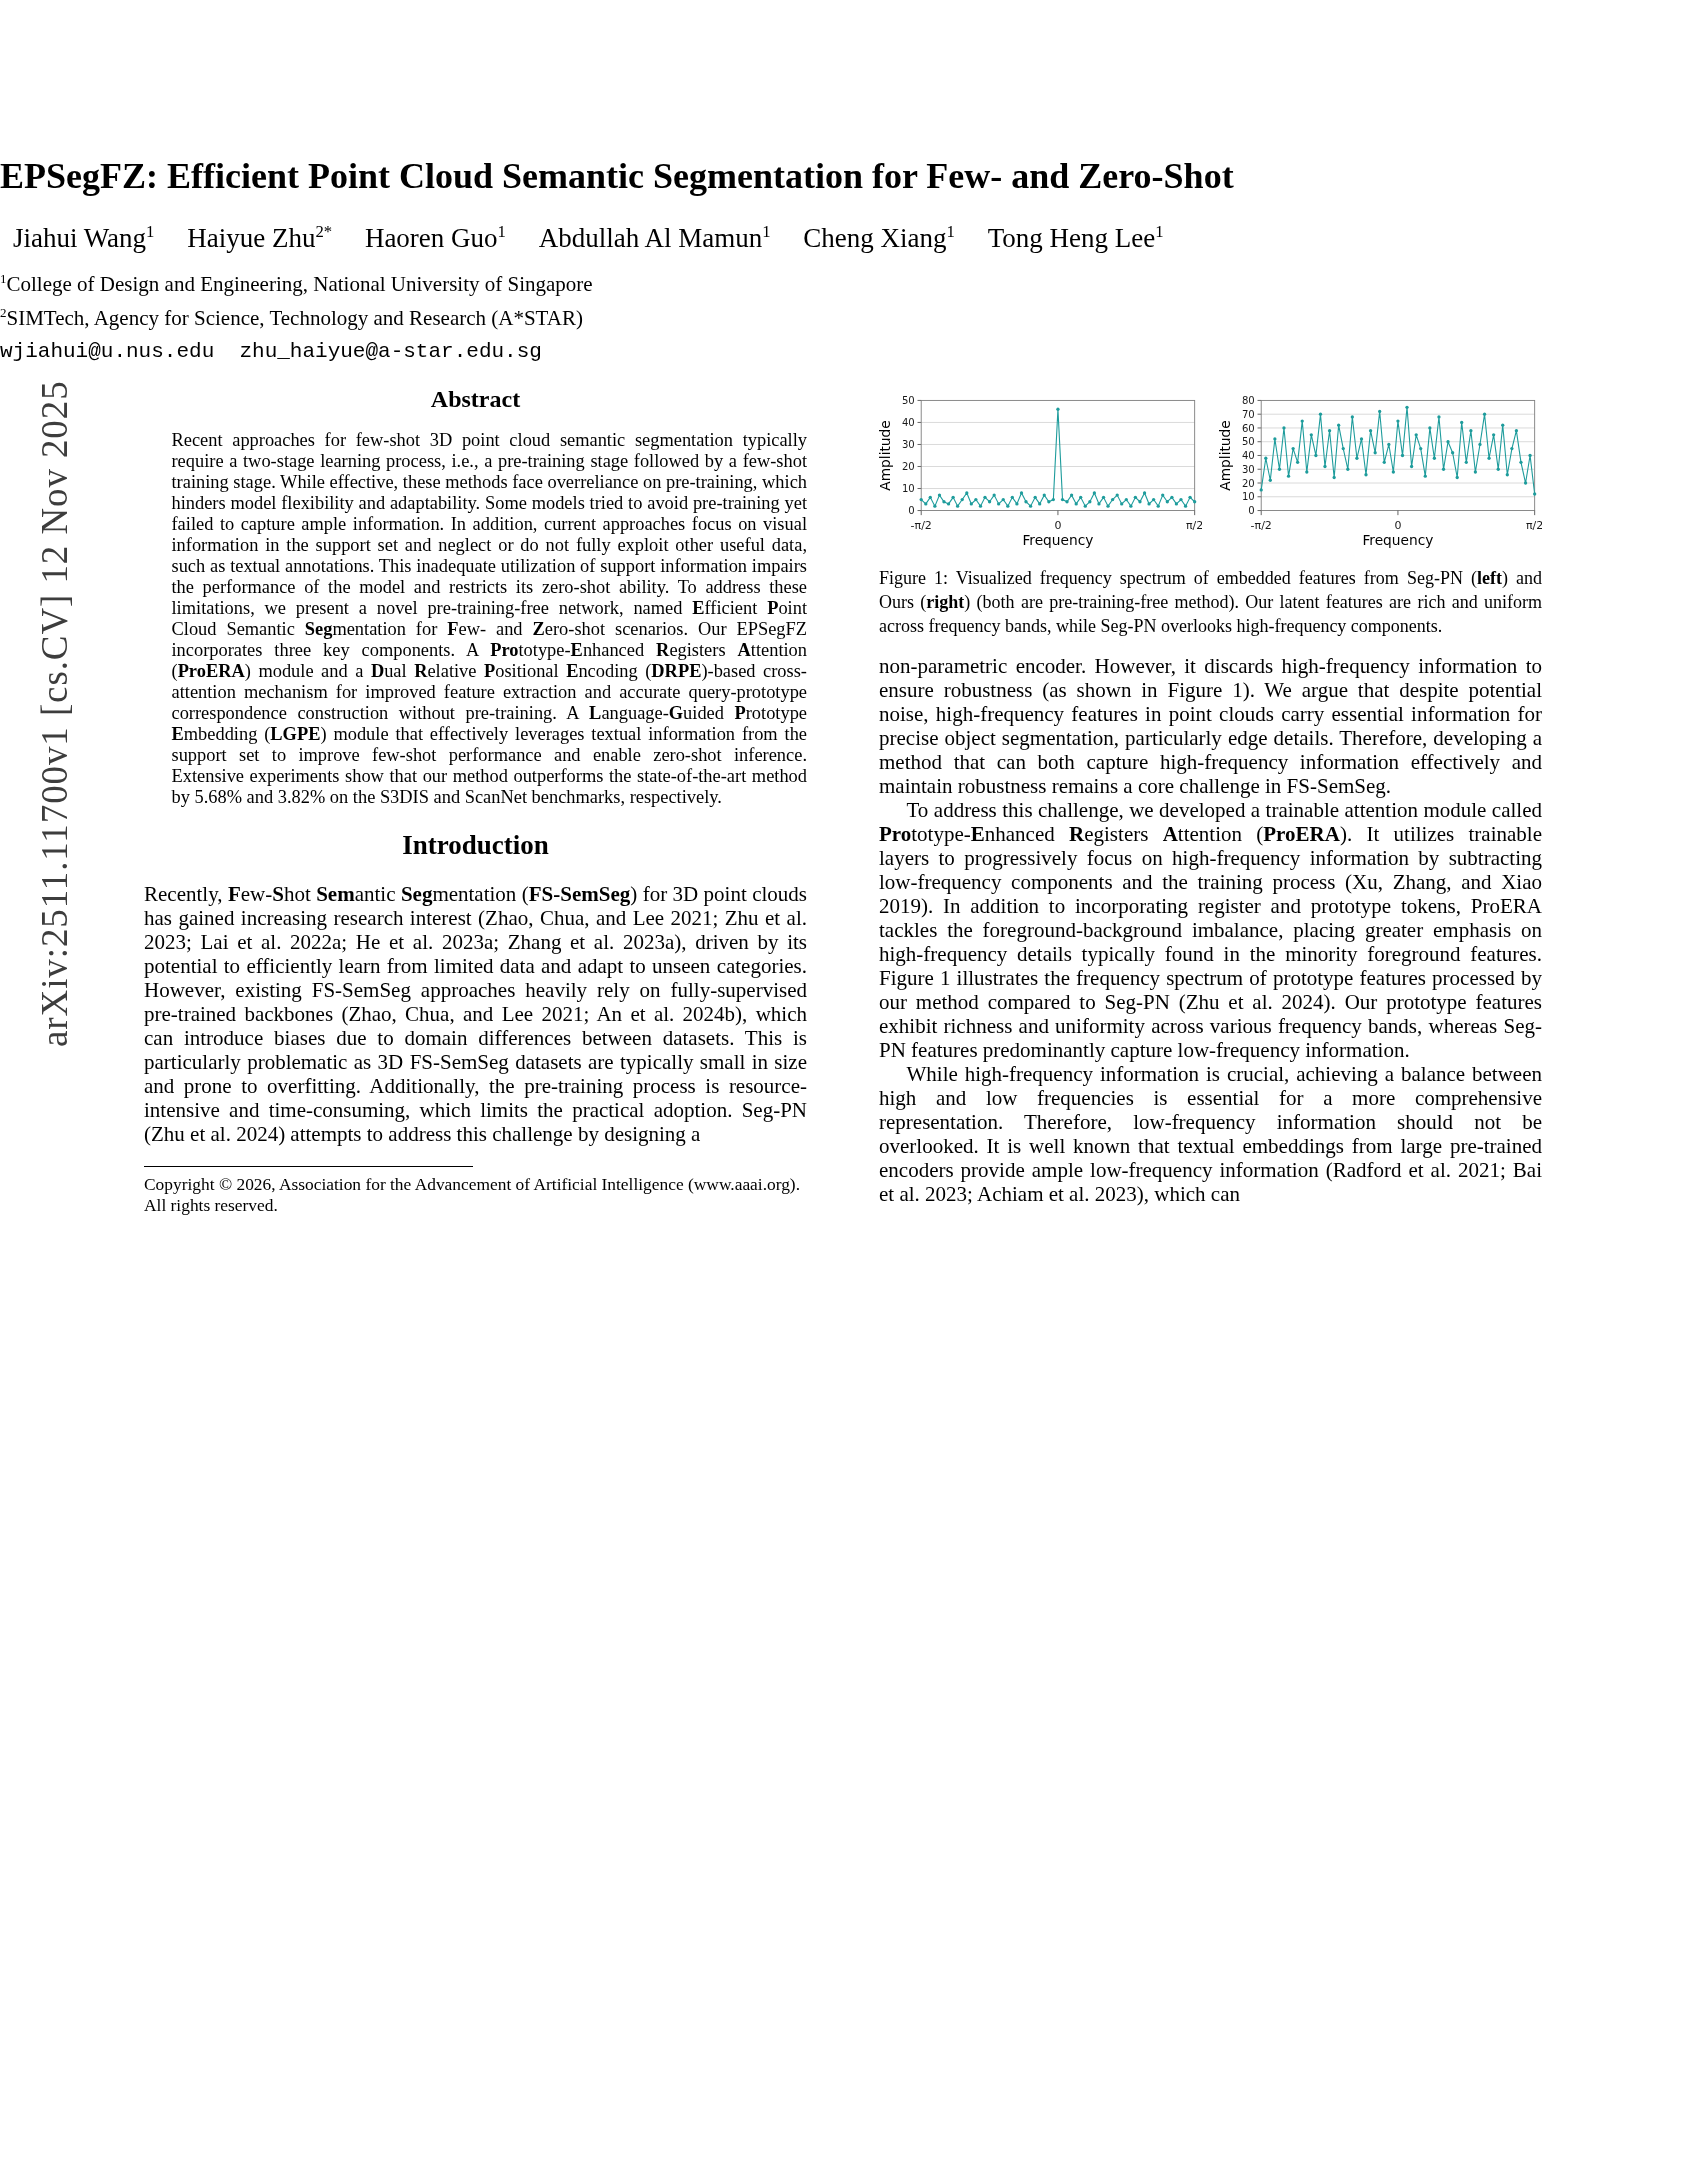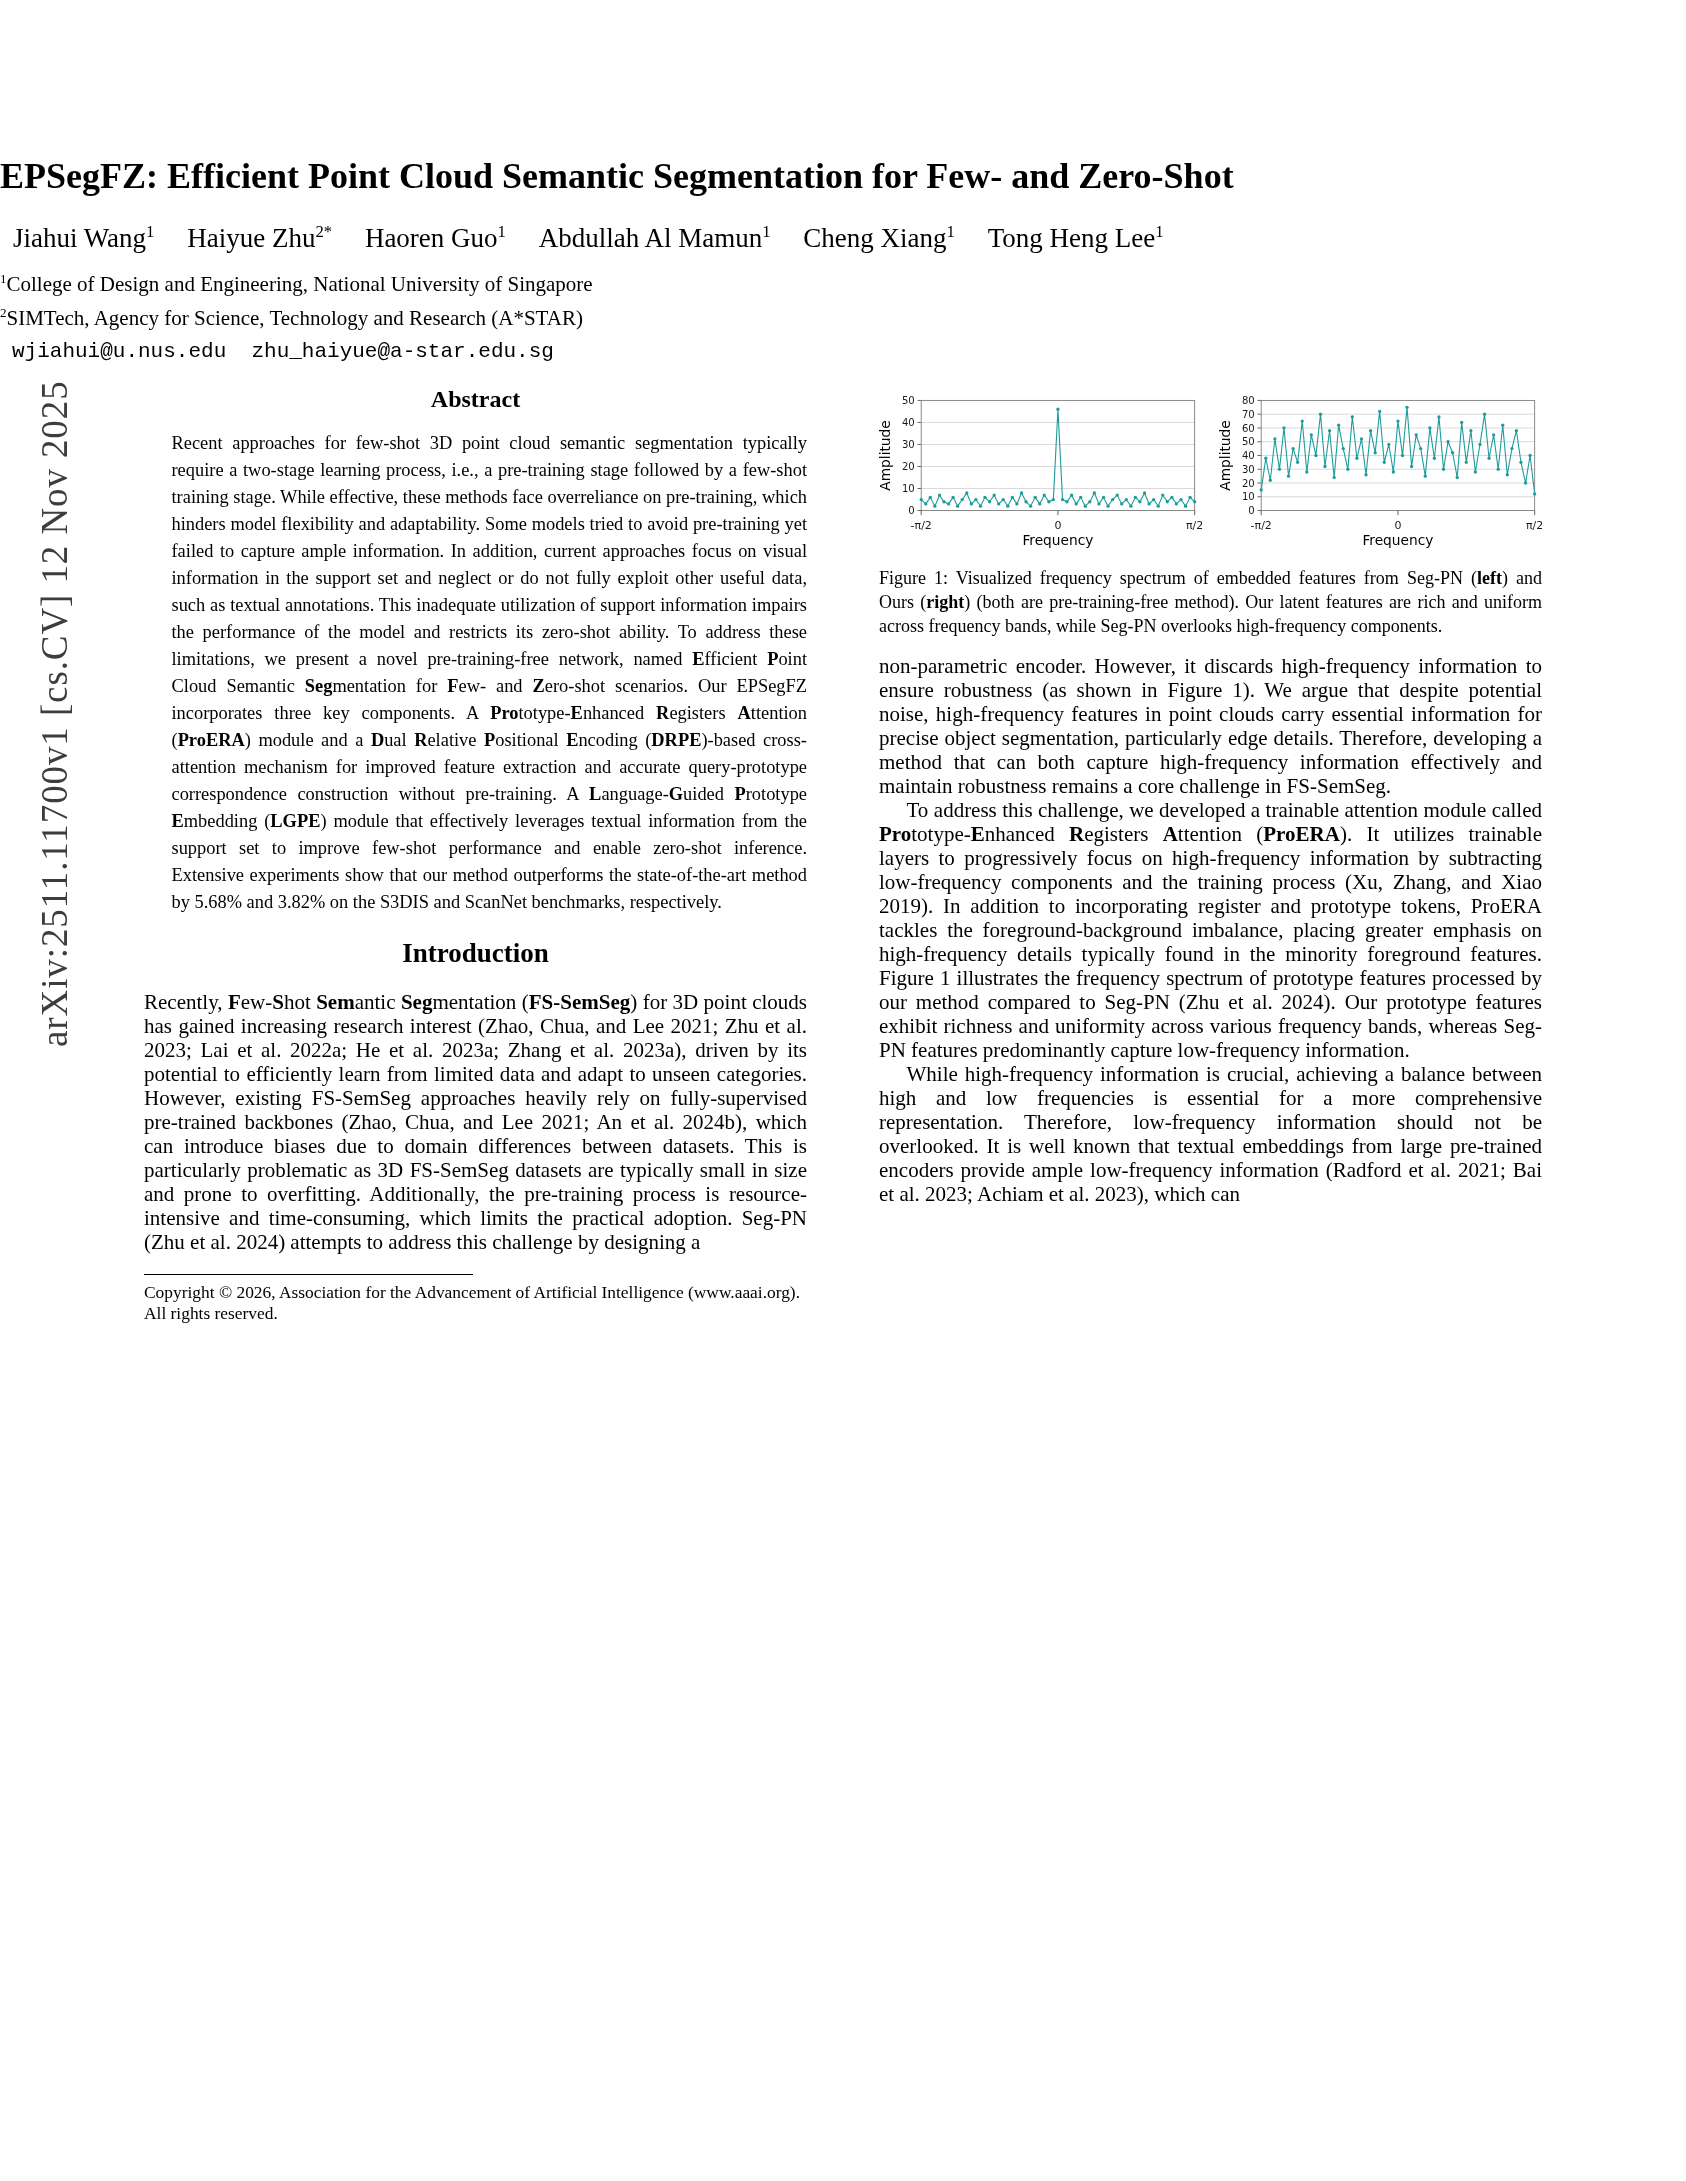--- a/index.html
+++ b/index.html
@@ -14,28 +14,28 @@
     transform:rotate(-90deg);transform-origin:0 0;
     font-size:37px;color:#3d3d3d;white-space:nowrap;letter-spacing:0.9px;
   }
   
   .header{position:absolute;top:154px;left:0;width:100%;text-align:left;}
   .title{font-size:36px;font-weight:bold;line-height:44px;margin:0;}
   .authors{margin-top:24px;font-size:27px;font-weight:normal;}
   .author{display:inline-block;margin:0 13px;}
   .authors sup,.affil sup{font-size:0.62em;}
   .affil{margin-top:11px;font-size:21px;line-height:27.5px;}
-  .emails{margin-top:8.3px;font-size:21px;font-family:"Liberation Mono","DejaVu Sans Mono",monospace;white-space:pre;padding-left:12px;}
+  .emails{margin-top:8.3px;font-size:21px;font-family:"Liberation Mono","DejaVu Sans Mono",monospace;white-space:pre;}
   
   .col{position:absolute;width:663px;text-align:justify;}
   .col-left{left:144px;top:386px;}
   .col-right{left:879px;top:393px;}
   .sec-heading{text-align:center;font-weight:bold;margin:0;}
   .abstract-heading{font-size:24px;margin-bottom:17px;}
-  .abstract-body{font-size:18.4px;line-height:27px;margin:0 0 0 27.5px;}
+  .abstract-body{font-size:18.4px;line-height:21px;margin:0 0 0 27.5px;}
   .intro-heading{font-size:27px;margin-top:22px;margin-bottom:21px;}
   .body-par{font-size:21px;line-height:24px;margin:0;}
   .indent{text-indent:27.5px;}
   
   .footnote{margin-top:20px;text-align:left;}
   .fn-rule{width:329px;border-top:1.8px solid #000;margin-bottom:7.3px;}
   .fn-text{font-size:17.4px;line-height:21px;}
   
   figure{margin:0 0 16.5px 0;padding:0;}
   .charts{display:flex;justify-content:space-between;align-items:flex-start;}

